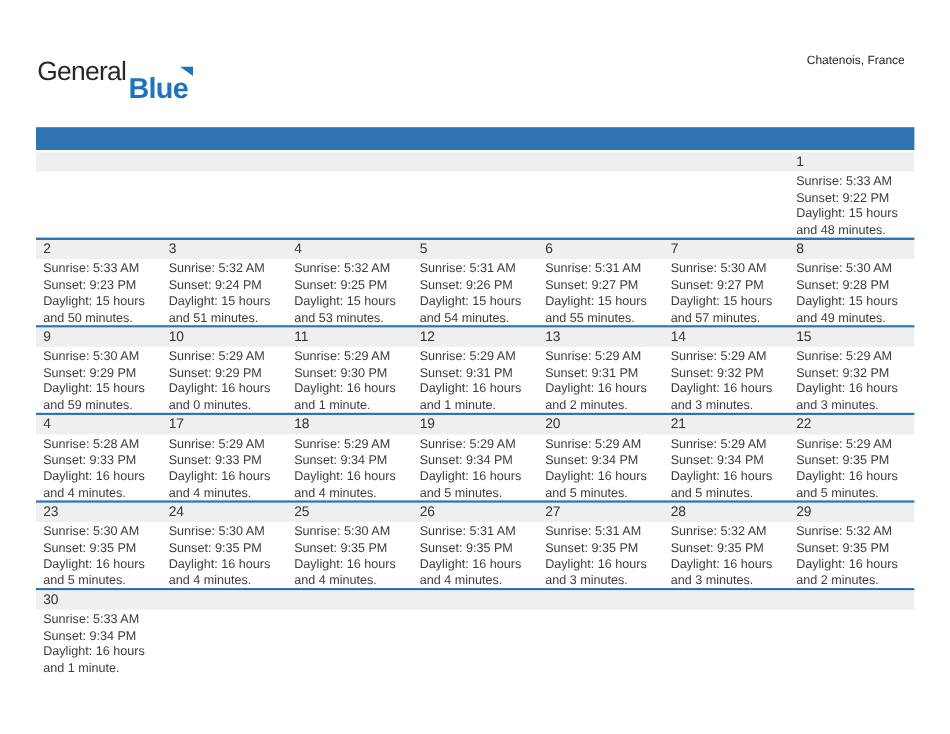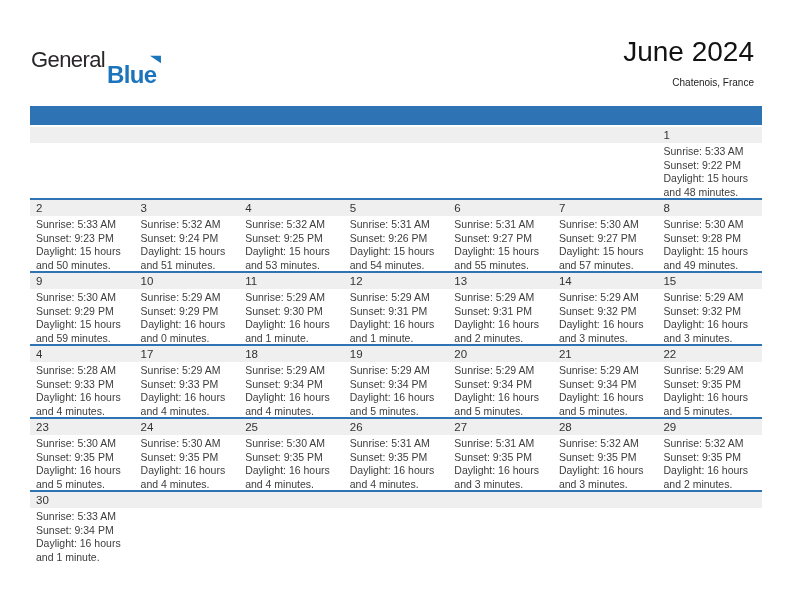--- a/index.html
+++ b/index.html
@@ -44,21 +44,20 @@
   <div class="logo-top">
     <span class="logo-general">General</span>
     <svg class="logo-tri" width="30" height="21" viewBox="0 0 30 21">
         <polygon points="0,0 30,0 30,21" fill="#1C75BC"></polygon>
       </svg>
   </div>
   <div class="logo-blue">Blue</div>
 </div>
 
 <div class="title-block">
-  <div class="cal-title">June 2024</div>
   <div class="cal-location">Chatenois, France</div>
 </div>
 
 <div class="calendar">
   <div class="weekday-row">
       <div class="hcell">Sunday</div>
       <div class="hcell">Monday</div>
       <div class="hcell">Tuesday</div>
       <div class="hcell">Thursday</div>
       <div class="hcell">Friday</div>

